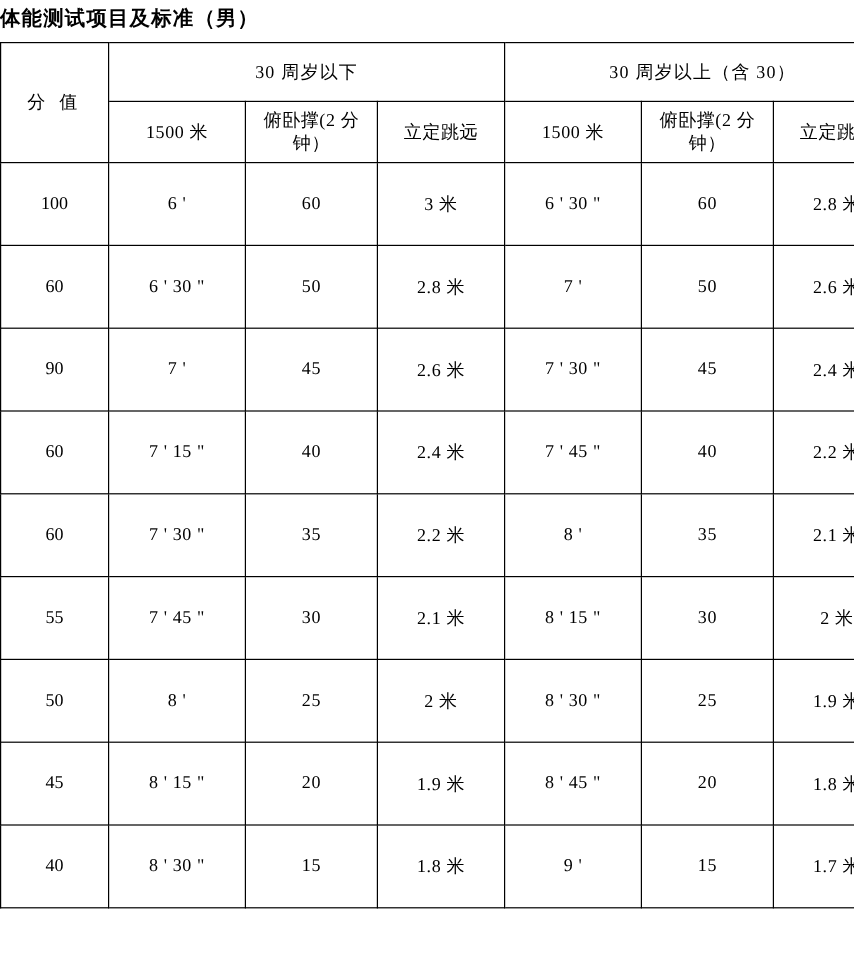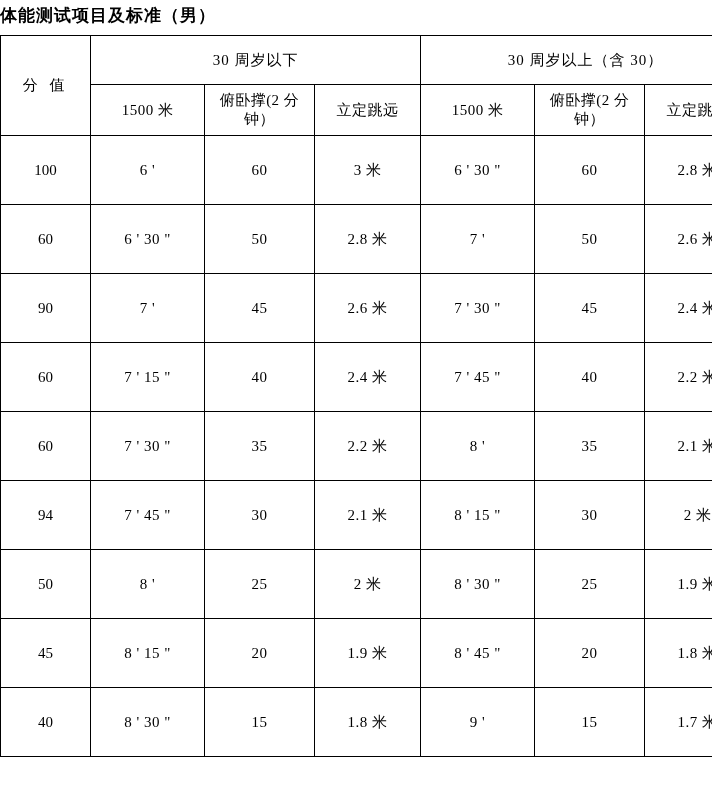--- a/index.html
+++ b/index.html
@@ -143,21 +143,21 @@
       <tr>
         <td class="score-cell">60</td>
         <td class="val">7 ' 30 "</td>
         <td class="val">35</td>
         <td class="val">2.2 米</td>
         <td class="val">8 '</td>
         <td class="val">35</td>
         <td class="val">2.1 米</td>
       </tr>
       <tr>
-        <td class="score-cell">94</td>
+        <td class="score-cell">55</td>
         <td class="val">7 ' 45 "</td>
         <td class="val">30</td>
         <td class="val">2.1 米</td>
         <td class="val">8 ' 15 "</td>
         <td class="val">30</td>
         <td class="val">2 米</td>
       </tr>
       <tr>
         <td class="score-cell">50</td>
         <td class="val">8 '</td>

